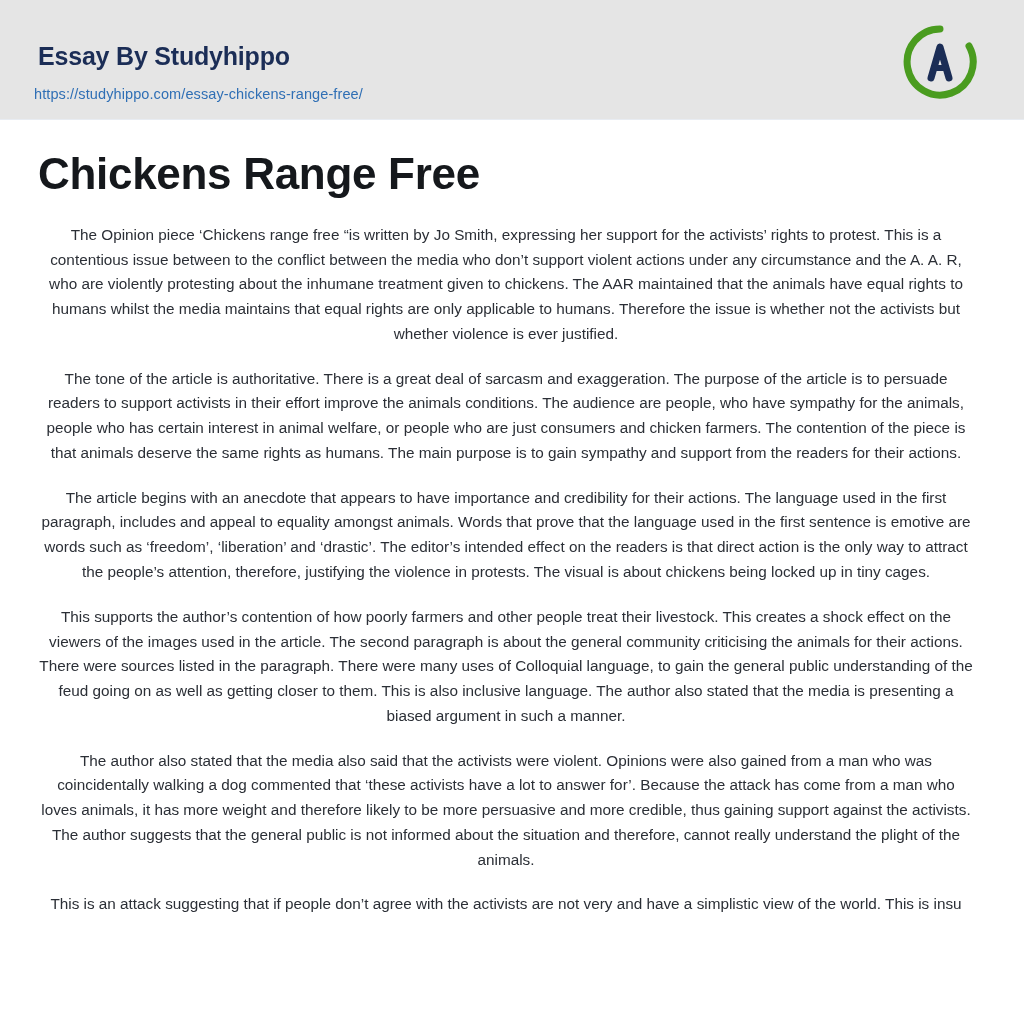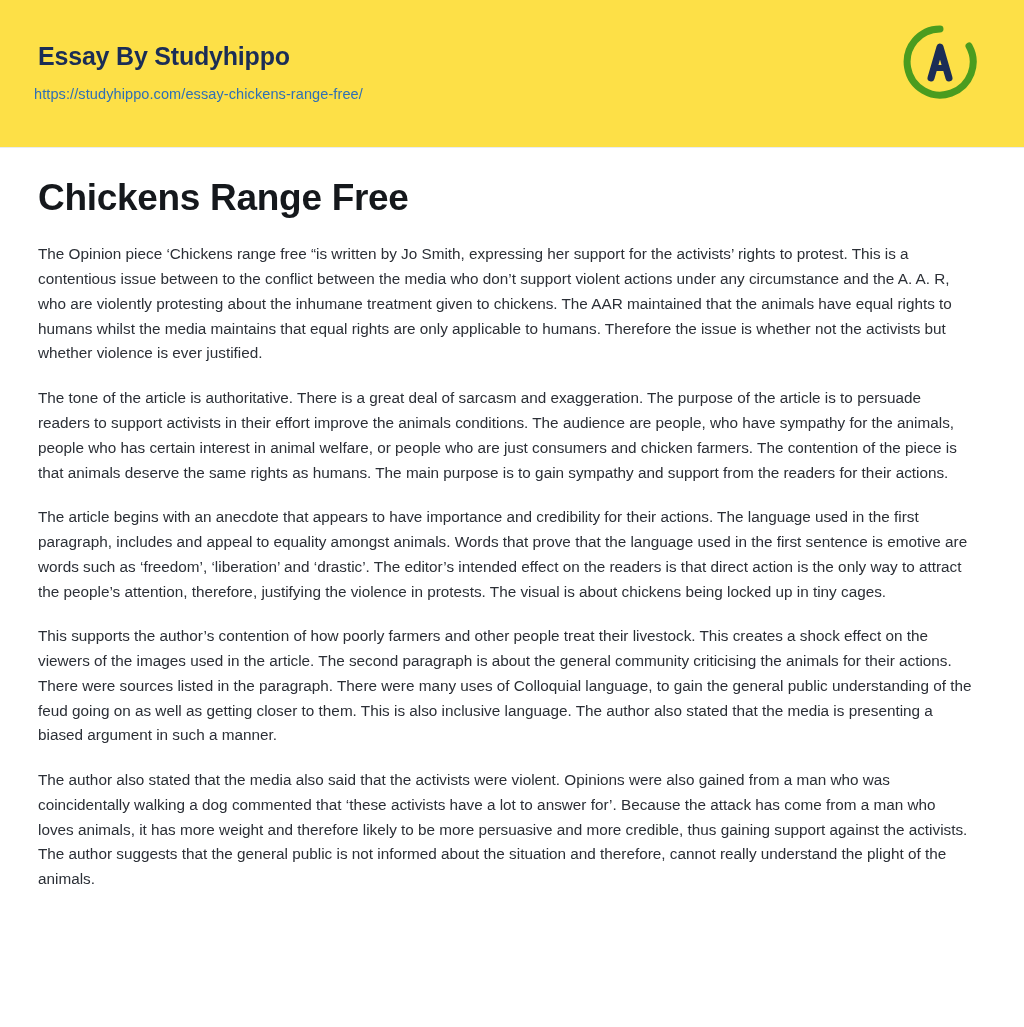--- a/index.html
+++ b/index.html
@@ -13,22 +13,22 @@
   }
   .page {
     width: 1024px;
     height: 1027px;
     position: relative;
     overflow: hidden;
     background: #ffffff;
   }
   
   .header {
-    height: 148px;
-    background: #fde047;
+    height: 120px;
+    background: #e5e5e5;
     border-bottom: 1px solid #e8ecf2;
     position: relative;
     padding: 0 38px;
   }
   .brand {
     position: absolute;
     left: 38px;
     top: 42px;
     font-size: 25px;
     font-weight: bold;
@@ -53,33 +53,33 @@
     right: 44px;
     top: 22px;
     width: 80px;
     height: 80px;
   }
   
   .article {
     padding: 28px 50px 0 38px;
   }
   h1.title {
-    font-size: 37px;
+    font-size: 44px;
     line-height: 1.2;
     font-weight: bold;
     color: #15181c;
     margin: 0 0 22px 0;
     letter-spacing: -0.3px;
   }
   p.para {
     font-size: 15.3px;
     line-height: 1.62;
     color: #2b2f36;
     margin: 0 0 20px 0;
-    text-align: left;
+    text-align: center;
   }
 </style>
 </head>
 <body>
 
 <div class="page">
 
   <div class="header">
     <div class="brand"><span>Essay By </span><span class="brand-light">Studyhippo</span></div>
     <div class="source-url">https://studyhippo.com/essay-chickens-range-free/</div>
@@ -92,15 +92,16 @@
     </div>
   </div>
 
   <div class="article">
     <h1 class="title">Chickens Range Free</h1>
     <p class="para">The Opinion piece ‘Chickens range free “is written by Jo Smith, expressing her support for the activists’ rights to protest. This is a contentious issue between to the conflict between the media who don’t support violent actions under any circumstance and the A. A. R, who are violently protesting about the inhumane treatment given to chickens. The AAR maintained that the animals have equal rights to humans whilst the media maintains that equal rights are only applicable to humans. Therefore the issue is whether not the activists but whether violence is ever justified.</p>
     <p class="para">The tone of the article is authoritative. There is a great deal of sarcasm and exaggeration. The purpose of the article is to persuade readers to support activists in their effort improve the animals conditions. The audience are people, who have sympathy for the animals, people who has certain interest in animal welfare, or people who are just consumers and chicken farmers. The contention of the piece is that animals deserve the same rights as humans. The main purpose is to gain sympathy and support from the readers for their actions.</p>
     <p class="para">The article begins with an anecdote that appears to have importance and credibility for their actions. The language used in the first paragraph, includes and appeal to equality amongst animals. Words that prove that the language used in the first sentence is emotive are words such as ‘freedom’, ‘liberation’ and ‘drastic’. The editor’s intended effect on the readers is that direct action is the only way to attract the people’s attention, therefore, justifying the violence in protests. The visual is about chickens being locked up in tiny cages.</p>
     <p class="para">This supports the author’s contention of how poorly farmers and other people treat their livestock. This creates a shock effect on the viewers of the images used in the article. The second paragraph is about the general community criticising the animals for their actions. There were sources listed in the paragraph. There were many uses of Colloquial language, to gain the general public understanding of the feud going on as well as getting closer to them. This is also inclusive language. The author also stated that the media is presenting a biased argument in such a manner.</p>
     <p class="para">The author also stated that the media also said that the activists were violent. Opinions were also gained from a man who was coincidentally walking a dog commented that ‘these activists have a lot to answer for’. Because the attack has come from a man who loves animals, it has more weight and therefore likely to be more persuasive and more credible, thus gaining support against the activists. The author suggests that the general public is not informed about the situation and therefore, cannot really understand the plight of the animals.</p>
+    <p class="para">This is an attack suggesting that if people don’t agree with the activists are not very and have a simplistic view of the world. This is insu</p>
   </div>
 
 </div>
 
 </body></html>

